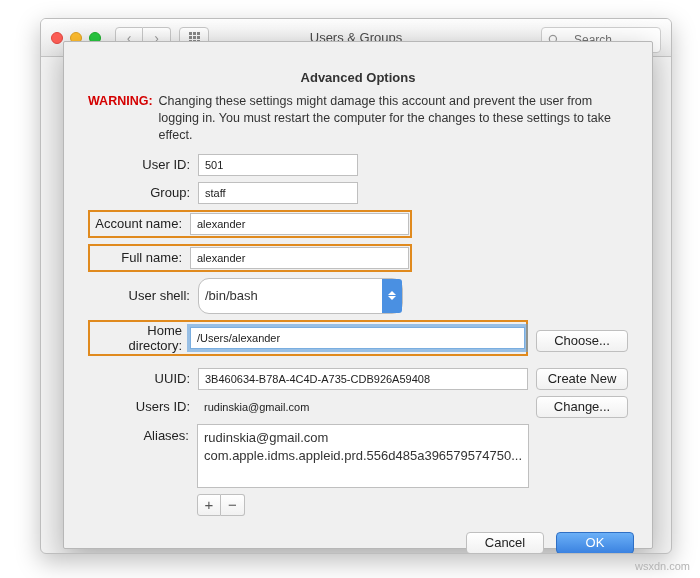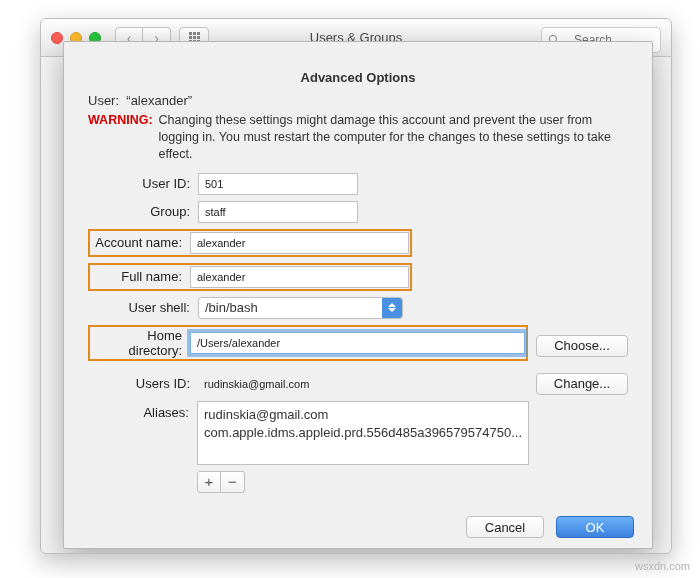--- a/index.html
+++ b/index.html
@@ -97,22 +97,22 @@
   }
   .ctl{flex:1; display:flex; align-items:center;}
   .txt{
     height:22px; border:1px solid #bfbfbf; background:#fff;
     padding:0 6px; font-size:11px; color:#222; outline:none;
   }
   .txt.focus{box-shadow:0 0 0 3px rgba(93,158,222,0.6); border-color:#7aaee0;}
   .w160{width:160px;}
   .wfull{flex:1;}
   .select{
-    height:22px; flex:1; display:flex; align-items:center;
-    background:#fff; border:1px solid #bfbfbf; border-radius:3px;
+    height:36px; flex:1; display:flex; align-items:center;
+    background:#fff; border:1px solid #bfbfbf; border-radius:11px;
     position:relative; padding:0 24px 0 6px; font-size:13px;
   }
   .select .caret{
     position:absolute; right:0; top:0; bottom:0; width:20px;
     background:#4a90e2; border-radius:0 3px 3px 0;
     display:flex; flex-direction:column; align-items:center; justify-content:center; gap:1px;
   }
   .select .caret::before,.select .caret::after{
     content:""; width:0;height:0;border-left:4px solid transparent;border-right:4px solid transparent;
   }
@@ -195,23 +195,20 @@
       <svg viewBox="0 0 16 16">
           <path d="M6.5 1a5.5 5.5 0 014.38 8.83l3.64 3.64-1.05 1.05-3.64-3.64A5.5 5.5 0 116.5 1zm0 1.5a4 4 0 100 8 4 4 0 000-8z"></path>
         </svg>
       <input type="text" placeholder="Search" style="">
     </div>
   </div>
 
   <div class="sheet">
     <div class="sheet-title">Advanced Options</div>
 
-    <div class="userline">
-      <span>User:</span>&nbsp;&nbsp;<span>“alexander”</span>
-    </div>
 
     <div class="warning">
       <div class="wlabel">WARNING:</div>
       <div>Changing these settings might damage this account and prevent the user from logging in. You must restart the computer for the changes to these settings to take effect.</div>
     </div>
 
     <div class="form">
 
       <div class="row">
         <div class="lbl">User ID:</div>
@@ -254,20 +251,27 @@
       <div style="display:flex;align-items:center;margin-bottom:6px;">
         <div class="highlight" style="flex:1;">
           <div class="lbl">Home directory:</div>
           <div class="ctl">
               <input class="txt wfull focus" value="/Users/alexander" style="">
             </div>
         </div>
         <div class="btn sidebtn">Choose...</div>
       </div>
 
+      <div class="row">
+        <div class="lbl">UUID:</div>
+        <div class="ctl">
+            <input class="txt wfull" value="3B460634-B78A-4C4D-A735-CDB926A59408" style="">
+          </div>
+        <div class="btn sidebtn">Create New</div>
+      </div>
 
       <div class="row">
         <div class="lbl">Users ID:</div>
         <div class="ctl">
             <input class="txt wfull" readonly="" style="border: none; background: transparent;" value="rudinskia@gmail.com">
           </div>
         <div class="btn sidebtn">Change...</div>
       </div>
 
       <div class="row" style="align-items:flex-start;">

